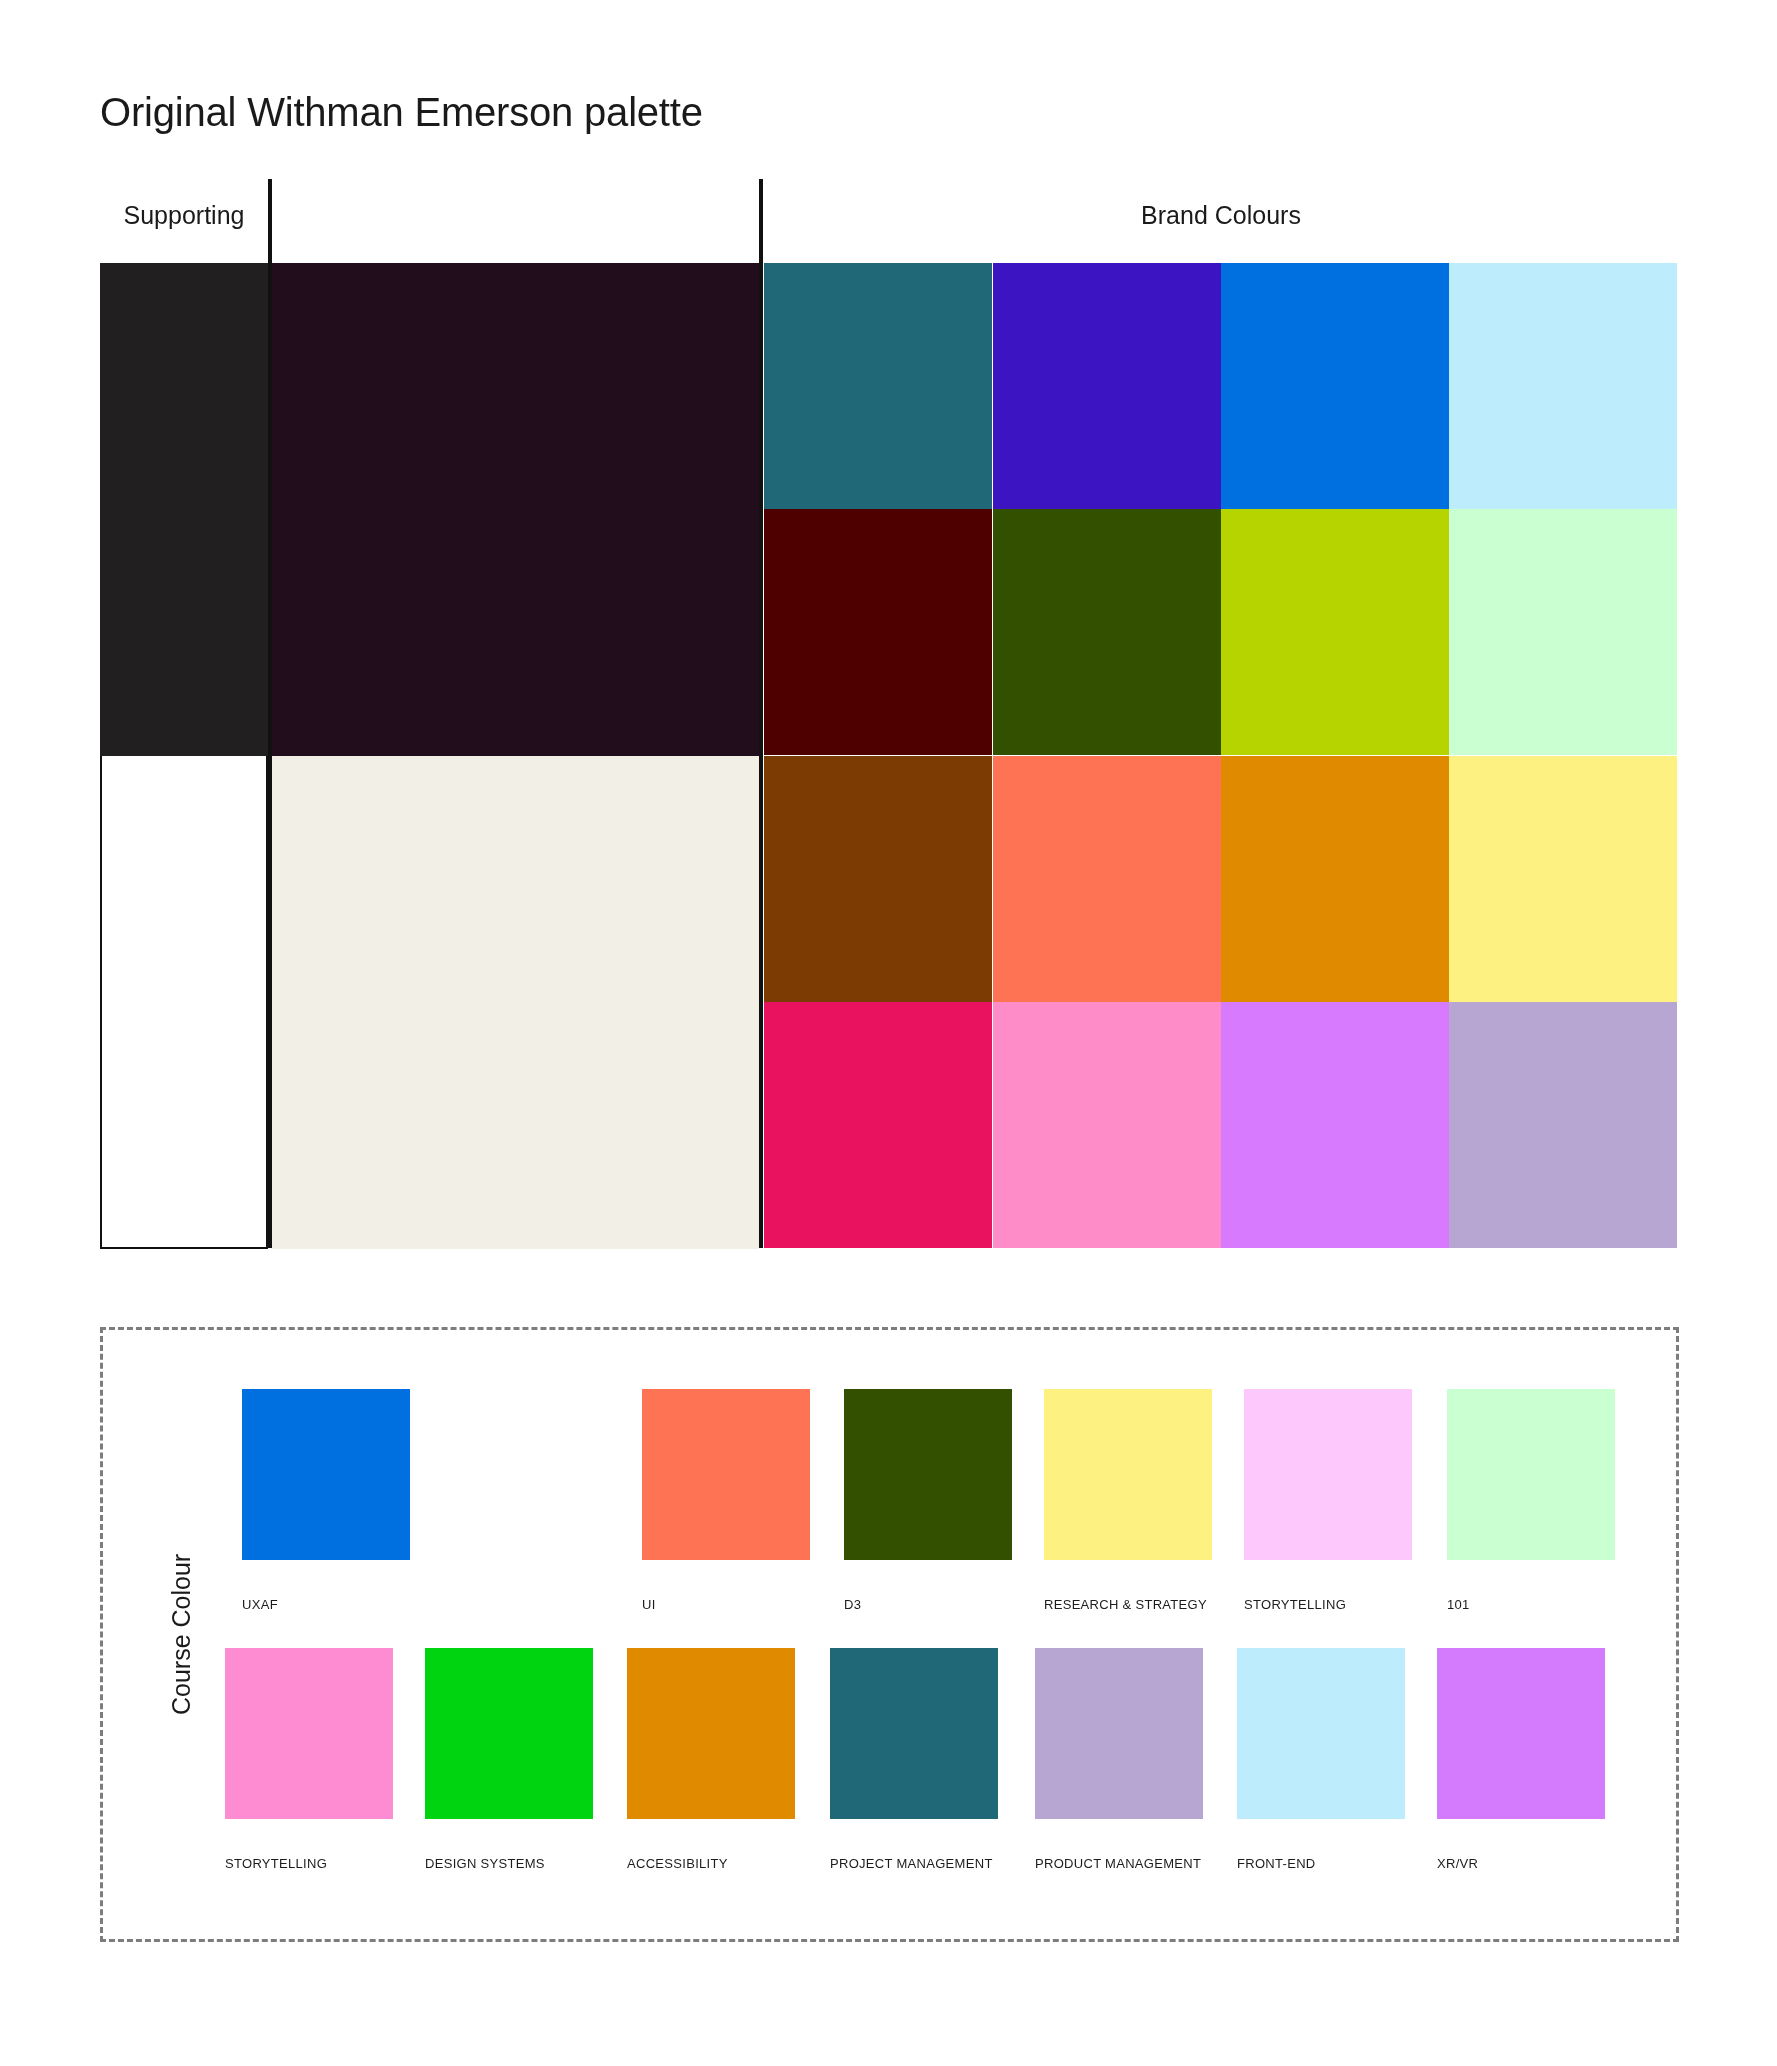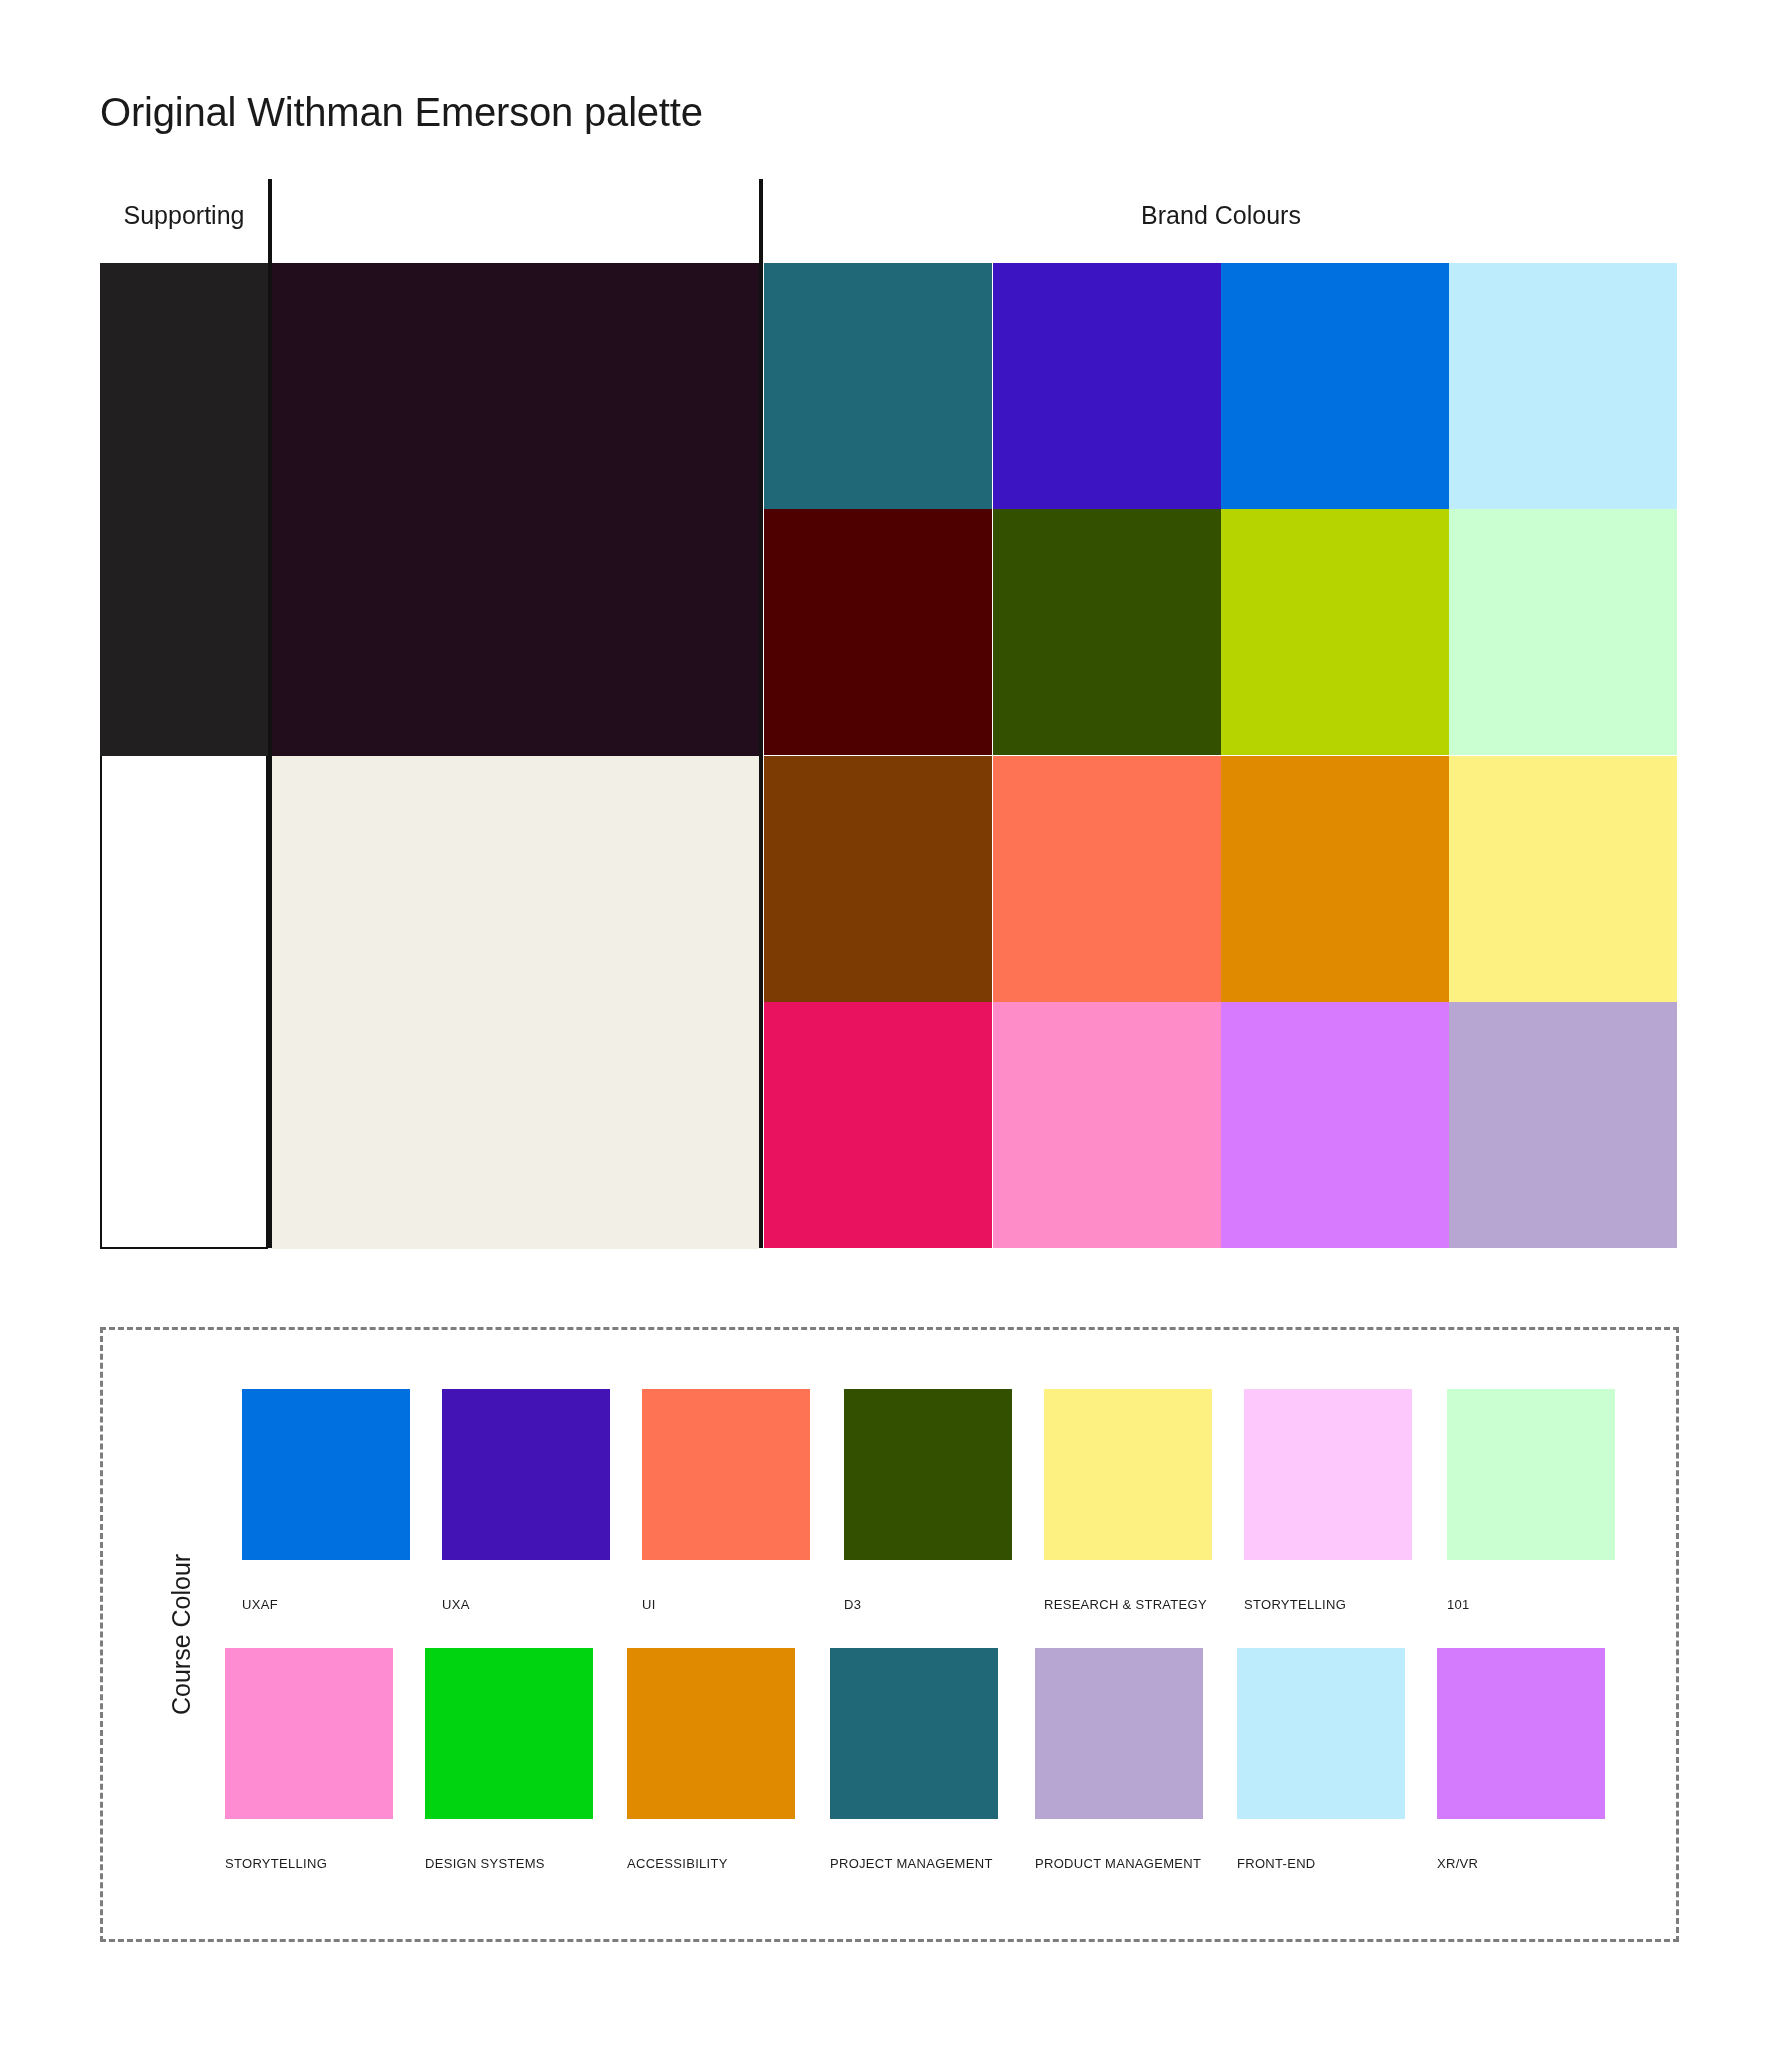--- a/index.html
+++ b/index.html
@@ -204,24 +204,20 @@
 <section class="course-panel">
   <div class="course-vertical-label">Course Colour</div>
 
   <div class="course-rows">
 
     <div class="course-row course-row-0">
       <div class="course-item" style="left:0px">
         <div class="course-swatch" style="background-color: rgb(0, 112, 224);"></div>
         <div class="course-label">UXAF</div>
       </div>
-      <div class="course-item" style="left:200px">
-        <div class="course-swatch" style="background-color: rgb(67, 19, 181);"></div>
-        <div class="course-label">UXA</div>
-      </div>
       <div class="course-item" style="left:400px">
         <div class="course-swatch" style="background-color: rgb(253, 115, 84);"></div>
         <div class="course-label">UI</div>
       </div>
       <div class="course-item" style="left:602px">
         <div class="course-swatch" style="background-color: rgb(51, 80, 0);"></div>
         <div class="course-label">D3</div>
       </div>
       <div class="course-item" style="left:802px">
         <div class="course-swatch" style="background-color: rgb(253, 241, 129);"></div>

